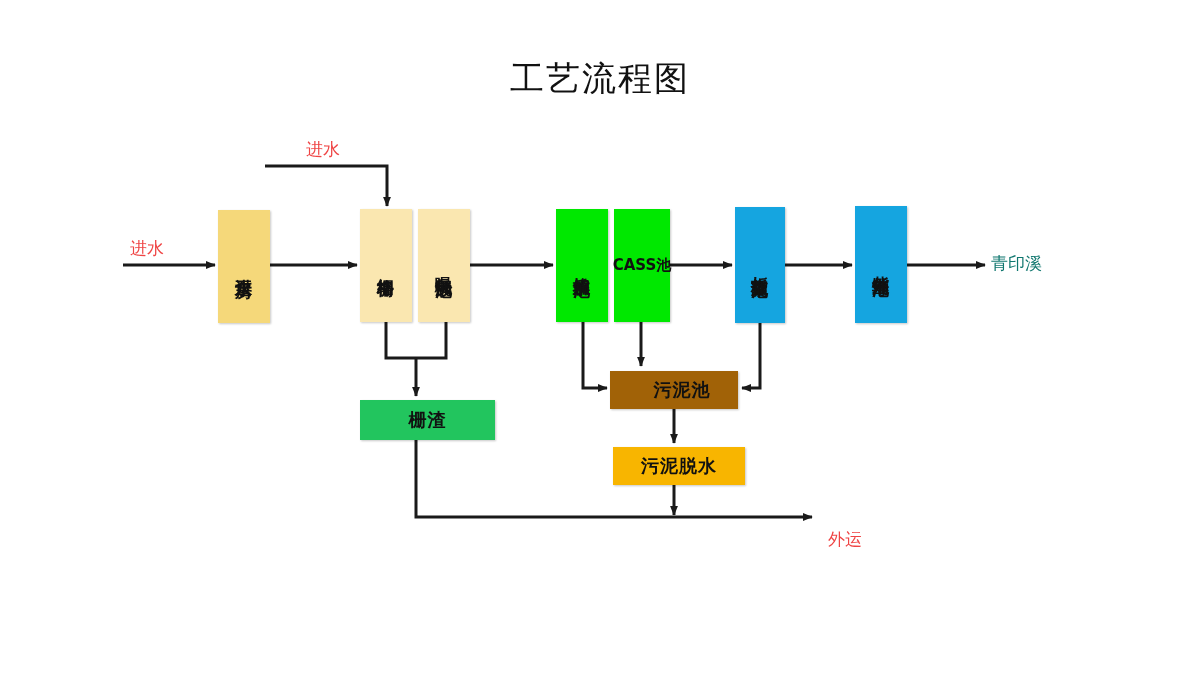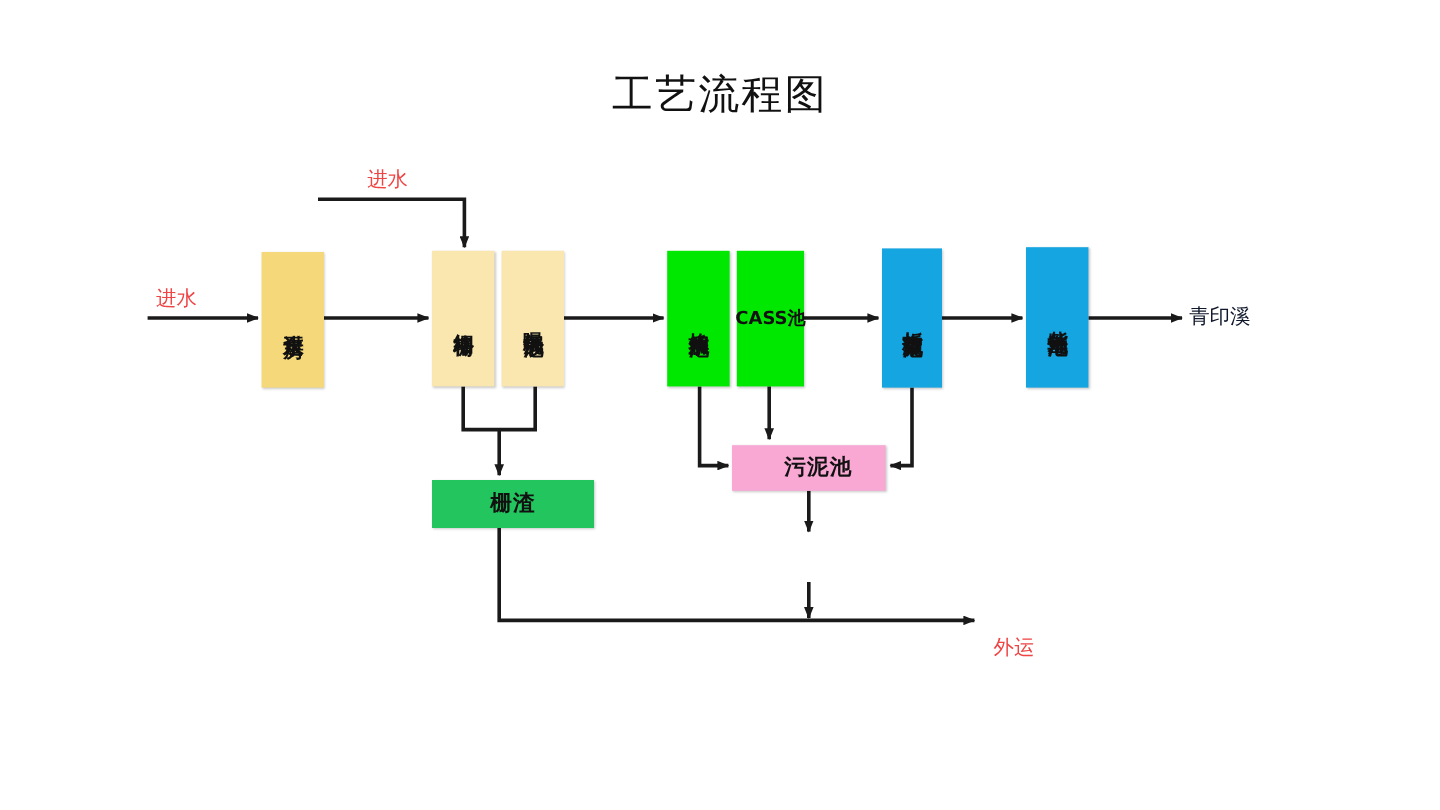--- a/index.html
+++ b/index.html
@@ -162,26 +162,27 @@
       <span>CASS</span>
       <span>池</span>
     </div>
 
     <div class="node vert" style="left:735px; top:187px; width:50px; height:116px; background:#15a5e0;">折板絮凝池</div>
 
     <div class="node vert" style="left:855px; top:186px; width:52px; height:117px; background:#15a5e0;">紫外消毒池</div>
 
     <div class="node horiz" style="left:360px; top:380px; width:135px; height:40px; background:#22c55e;">栅渣</div>
 
-    <div class="node horiz" style="left:610px; top:351px; width:128px; height:38px; background:#f9a8d4;padding-left:16px;">污泥池</div>
+    <div class="node horiz" style="left:610px; top:351px; width:128px; height:38px; background:#a16207;padding-left:16px;">污泥池</div>
 
+    <div class="node horiz" style="left:613px; top:427px; width:132px; height:38px; background:#f8b500;">污泥脱水</div>
 
     <div class="flow-label" style="left:130px; top:217px;">进水</div>
 
     <div class="flow-label" style="left:306px; top:118px;">进水</div>
 
-    <div class="flow-label" style="left:991px; top:232px; color:#0f172a;">青印溪</div>
+    <div class="flow-label" style="left:991px; top:232px; color:#0f766e;">青印溪</div>
 
     <div class="flow-label" style="left:828px; top:508px;">外运</div>
   </div>
 
 
 </div>
 
 </body></html>

